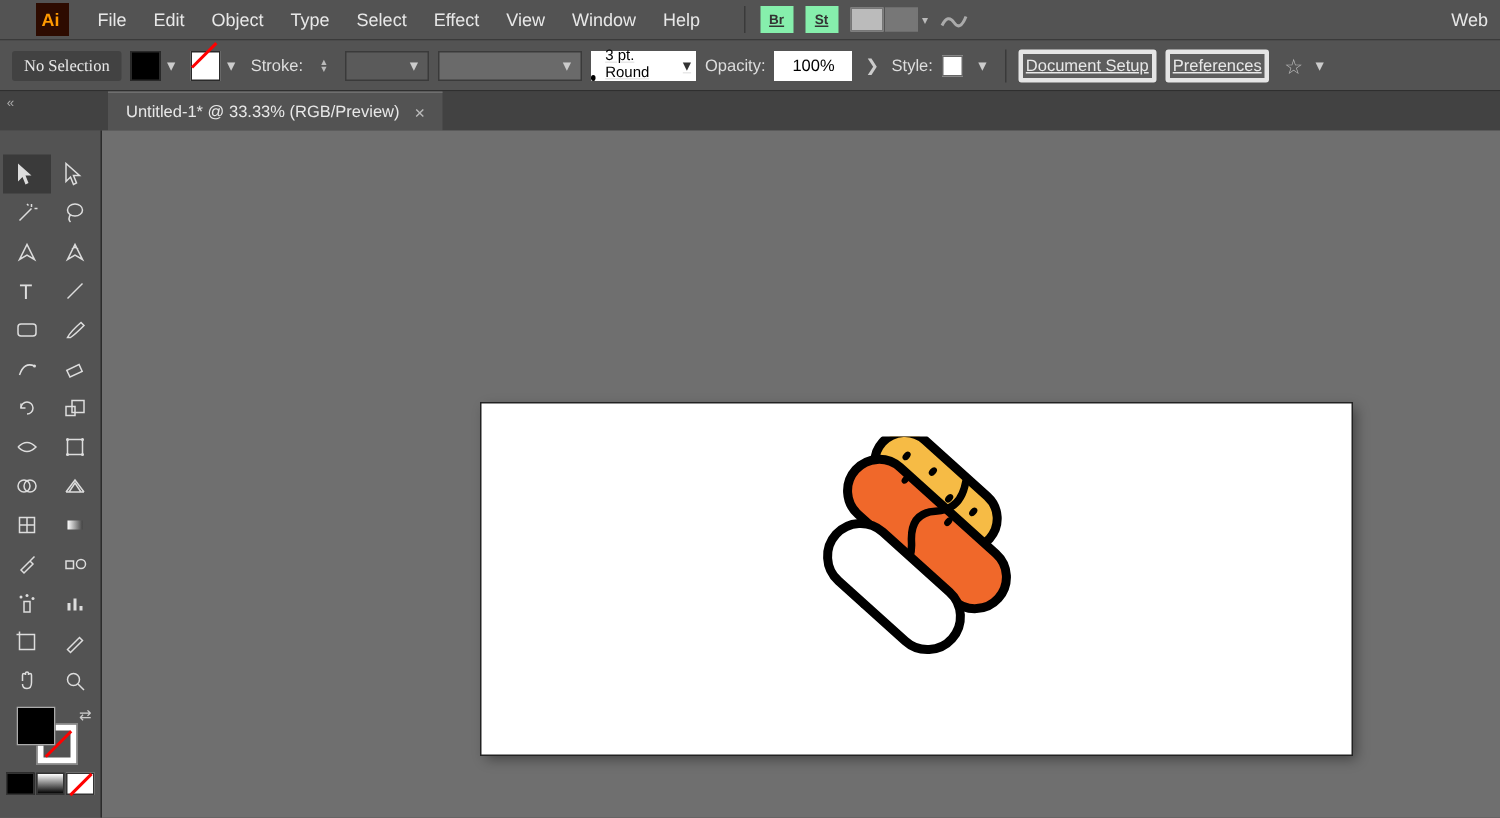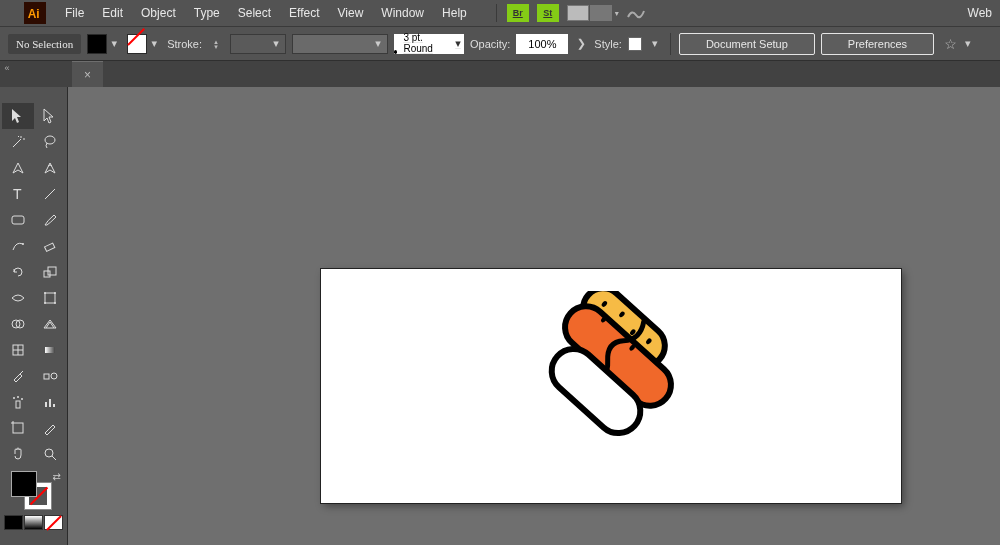--- a/index.html
+++ b/index.html
@@ -2,21 +2,21 @@
 <html><head>
 <meta charset="utf-8">
 <style>
   * { box-sizing: border-box; margin: 0; padding: 0; font-family: "Segoe UI", Tahoma, sans-serif; }
   body { background:#4a4a4a; width:1000px; height:545px; overflow:hidden; color:#e8e8e8; font-size:11px; }
   
   .menubar { height:27px; background:#535353; display:flex; align-items:center; padding-left:24px; gap:0; border-bottom:1px solid #3a3a3a;}
   .app-icon { width:22px; height:22px; margin-right:10px; display:flex; align-items:center; justify-content:center; }
   .menu-item { padding:4px 9px; color:#e8e8e8; cursor:pointer; font-size:12px; }
   .menu-spacer { width:14px; }
-  .menu-iconbtn { width:22px; height:18px; background:#84cc16; display:flex; align-items:center; justify-content:center; font-size:9px; font-weight:bold; color:#333; margin:0 4px;text-decoration:underline; }
+  .menu-iconbtn { width:22px; height:18px; background:#86efac; display:flex; align-items:center; justify-content:center; font-size:9px; font-weight:bold; color:#333; margin:0 4px;text-decoration:underline; }
   .workspace-sw { display:flex; align-items:center; margin:0 4px;}
   .workspace-sw .ws { width:22px; height:16px; border:1px solid #777; margin-right:1px;}
   .menubar .right { margin-left:auto; padding-right:8px; font-size:12px;}
   
   .optionbar { height:34px; background:#535353; display:flex; align-items:center; gap:6px; padding:0 8px; border-bottom:1px solid #2f2f2f;}
   .sel-label { background:#424242; padding:4px 8px; border-radius:2px; font-size:11px;font-family:Liberation Serif, serif;}
   .swatch { width:20px; height:20px; border:1px solid #2a2a2a; position:relative; }
   .swatch.black { background:#000;}
   .swatch.none { background:#fff;}
   .swatch.none::after{content:"";position:absolute;left:0;top:50%;width:130%;height:2px;background:#f00;transform:rotate(-45deg);transform-origin:left center;}
@@ -26,21 +26,21 @@
   .stroke-step .u,.stroke-step .d{font-size:7px;line-height:5px;color:#bbb;cursor:pointer;}
   .dropdown { height:20px; background:#5a5a5a; border:1px solid #3a3a3a; display:flex; align-items:center; padding:0 2px;}
   .dropdown .dd{margin-left:auto;}
   .dropdown.wide{width:56px;}
   .dropdown.vd{width:96px;background:#6a6a6a;}
   .stroke-preview{height:20px;width:70px;background:#fff;display:flex;align-items:flex-end;justify-content:center;position:relative;text-decoration:underline;}
   .stroke-preview .dot{width:4px;height:4px;background:#000;border-radius:50%;margin-right:6px;}
   .stroke-preview .txt{font-size:10px;color:#000;}
   .stroke-preview .dd{color:#333;}
   .opa-box{height:20px;width:52px;background:#fff;color:#000;display:flex;align-items:center;justify-content:center;font-size:11px;}
-  .btn { height:22px; background:#5d5d5d; border:1px solid #e5e5e5; padding:0 26px; display:flex; align-items:center; font-size:11px; cursor:pointer; border-radius:2px;}
+  .btn { height:22px; background:#5d5d5d; border:3px solid #e5e5e5; padding:0 2px; display:flex; align-items:center; font-size:11px; cursor:pointer; border-radius:2px;text-decoration:underline;}
   .after-btns { display:flex; align-items:center; gap:4px; margin-left:4px;}
   
   .tabbar { height:26px; background:#424242; display:flex; align-items:stretch;}
   .tabbar .toggle{width:14px;display:flex;align-items:flex-start;justify-content:center;color:#aaa;font-size:9px;padding-top:2px;}
   .gap{width:58px;}
   .doc-tab{background:#535353;display:flex;align-items:center;padding:0 12px;font-size:11px;color:#e8e8e8;gap:10px;border-top:1px solid #6e6e6e;}
   .doc-tab .close{font-size:12px;color:#bbb;cursor:pointer;}
   
   .main { position:absolute; top:87px; left:0; right:0; bottom:0; display:flex;}
   .toolbar { width:68px; background:#535353; border-right:1px solid #2b2b2b; padding-top:4px; display:flex; flex-direction:column;}
@@ -154,20 +154,21 @@
   <div class="after-btns">
     <div style="color:#bbb;font-size:14px;">☆</div>
     <div class="dd">▾</div>
   </div>
 </div>
 
 <div class="tabbar">
   <div class="toggle">«</div>
   <div class="gap"></div>
   <div class="doc-tab">
+    <span>Untitled-1* @ 33.33% (RGB/Preview)</span>
     <span class="close">×</span>
   </div>
 </div>
 
 <div class="main">
 
   <div class="toolbar">
     <div class="tool-lbl"></div>
     <div class="toolgrid">
       <div class="tool sel">

